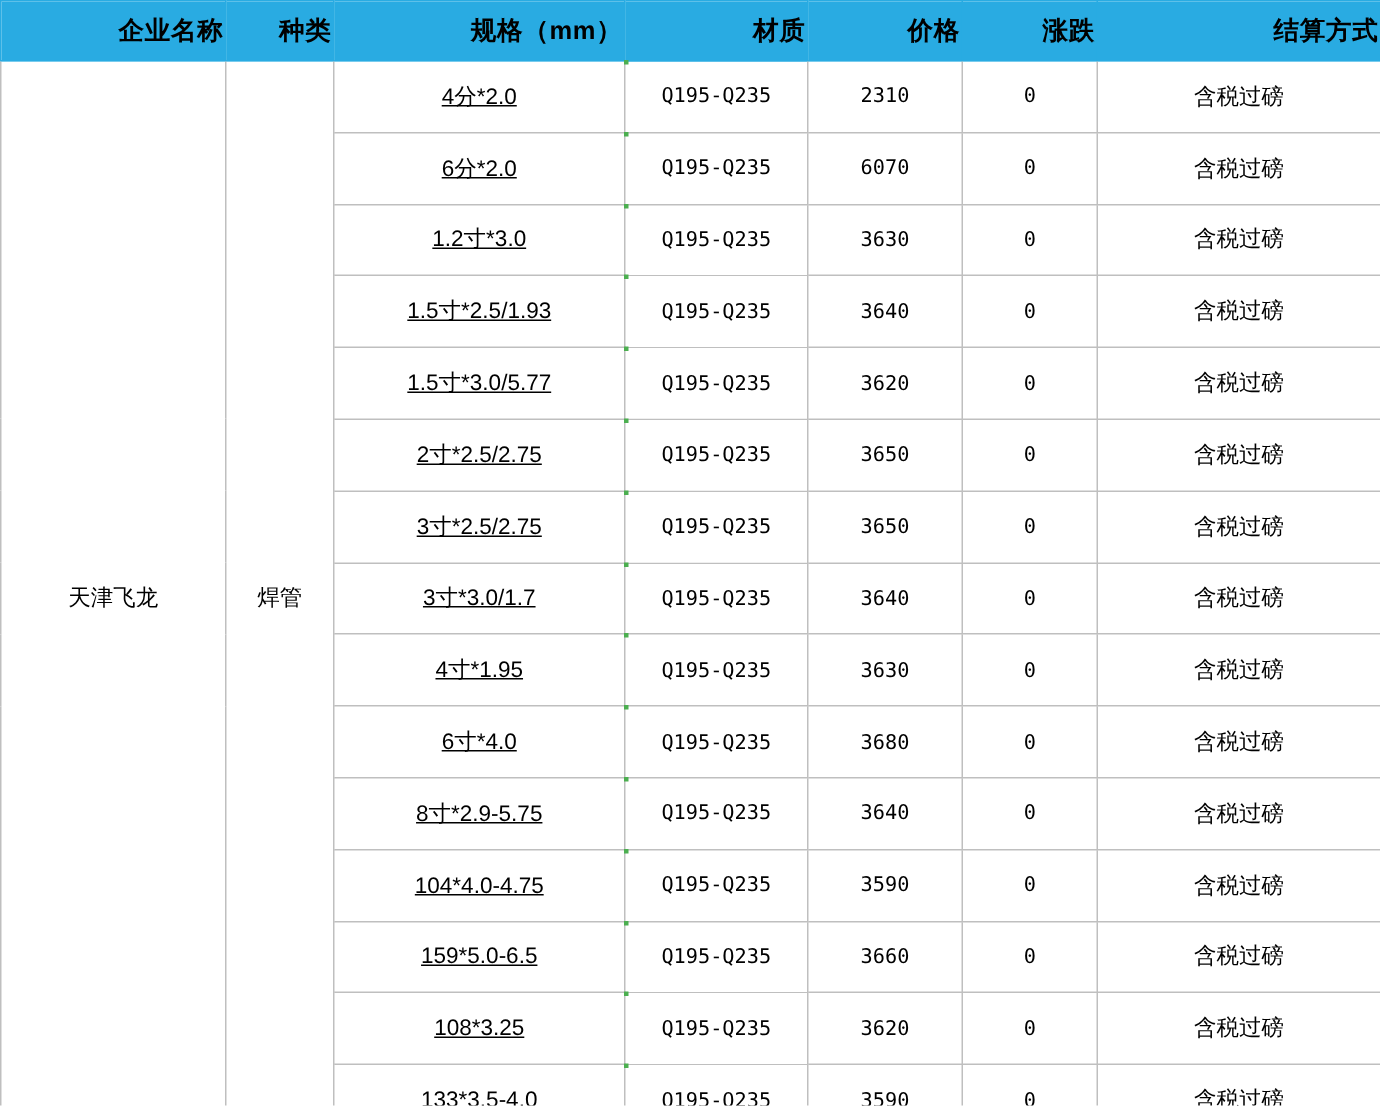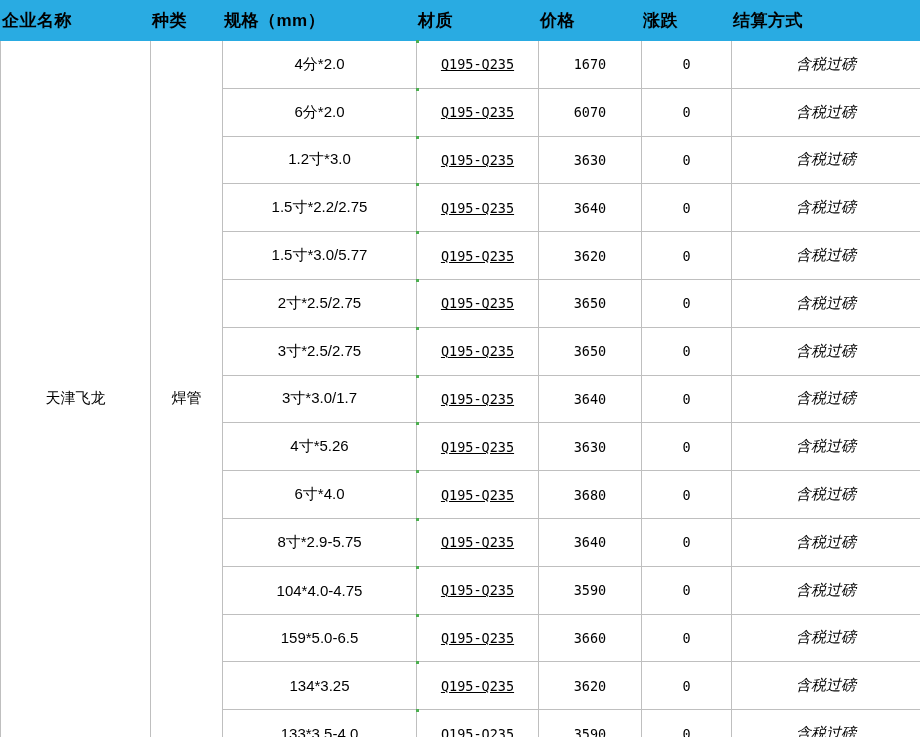--- a/index.html
+++ b/index.html
@@ -26,21 +26,21 @@
   table.price-table col.c5 { width: 90px; }
   table.price-table col.c6 { width: 189px; }
 
   table.price-table th {
     background: #29abe2;
     color: #000000;
     font-weight: bold;
     font-size: 17px;
     height: 37px;
     border: 1px solid #29abe2;
-    text-align: left;
+    text-align: right;
     vertical-align: middle;
     letter-spacing: 0.5px;
   }
   table.price-table th.hdr-first {
     border-left: 1px solid #29abe2;
   }
   table.price-table td {
     border: 1px solid #bfbfbf;
     height: 44.8px;
     font-size: 14.5px;
@@ -48,35 +48,34 @@
     text-align: center;
     vertical-align: middle;
     background: #ffffff;
   }
   table.price-table td.company,
   table.price-table td.kind {
     font-size: 15px;
   }
   table.price-table td.spec {
     font-size: 15px;
+    text-decoration: underline;
   }
   table.price-table td.mat,
   table.price-table td.price,
   table.price-table td.chg {
     font-family: "DejaVu Sans Mono", monospace;
     font-size: 13.5px;
   }
   table.price-table td.settle {
     font-size: 15px;
-    font-style: italic;
   }
   
   table.price-table td.mat {
     position: relative;
-    text-decoration: underline;
   }
   table.price-table td.mat::before {
     content: "";
     position: absolute;
     left: -1px;
     top: -1px;
     width: 3px;
     height: 3px;
     background: #4caf50;
   }
@@ -104,40 +103,40 @@
       <th>涨跌</th>
       <th>结算方式</th>
     </tr>
   </thead>
   <tbody>
     <tr>
       <td class="company" rowspan="15">天津飞龙</td>
       <td class="kind" rowspan="15">焊管</td>
       <td class="spec">4分*2.0</td>
       <td class="mat">Q195-Q235</td>
-      <td class="price">1670</td>
+      <td class="price">2310</td>
       <td class="chg">0</td>
       <td class="settle">含税过磅</td>
     </tr>
     <tr>
       <td class="spec">6分*2.0</td>
       <td class="mat">Q195-Q235</td>
       <td class="price">6070</td>
       <td class="chg">0</td>
       <td class="settle">含税过磅</td>
     </tr>
     <tr>
       <td class="spec">1.2寸*3.0</td>
       <td class="mat">Q195-Q235</td>
       <td class="price">3630</td>
       <td class="chg">0</td>
       <td class="settle">含税过磅</td>
     </tr>
     <tr>
-      <td class="spec">1.5寸*2.2/2.75</td>
+      <td class="spec">1.5寸*2.5/1.93</td>
       <td class="mat">Q195-Q235</td>
       <td class="price">3640</td>
       <td class="chg">0</td>
       <td class="settle">含税过磅</td>
     </tr>
     <tr>
       <td class="spec">1.5寸*3.0/5.77</td>
       <td class="mat">Q195-Q235</td>
       <td class="price">3620</td>
       <td class="chg">0</td>
@@ -158,21 +157,21 @@
       <td class="settle">含税过磅</td>
     </tr>
     <tr>
       <td class="spec">3寸*3.0/1.7</td>
       <td class="mat">Q195-Q235</td>
       <td class="price">3640</td>
       <td class="chg">0</td>
       <td class="settle">含税过磅</td>
     </tr>
     <tr>
-      <td class="spec">4寸*5.26</td>
+      <td class="spec">4寸*1.95</td>
       <td class="mat">Q195-Q235</td>
       <td class="price">3630</td>
       <td class="chg">0</td>
       <td class="settle">含税过磅</td>
     </tr>
     <tr>
       <td class="spec">6寸*4.0</td>
       <td class="mat">Q195-Q235</td>
       <td class="price">3680</td>
       <td class="chg">0</td>
@@ -193,21 +192,21 @@
       <td class="settle">含税过磅</td>
     </tr>
     <tr>
       <td class="spec">159*5.0-6.5</td>
       <td class="mat">Q195-Q235</td>
       <td class="price">3660</td>
       <td class="chg">0</td>
       <td class="settle">含税过磅</td>
     </tr>
     <tr>
-      <td class="spec">134*3.25</td>
+      <td class="spec">108*3.25</td>
       <td class="mat">Q195-Q235</td>
       <td class="price">3620</td>
       <td class="chg">0</td>
       <td class="settle">含税过磅</td>
     </tr>
     <tr>
       <td class="spec">133*3.5-4.0</td>
       <td class="mat">Q195-Q235</td>
       <td class="price">3590</td>
       <td class="chg">0</td>

